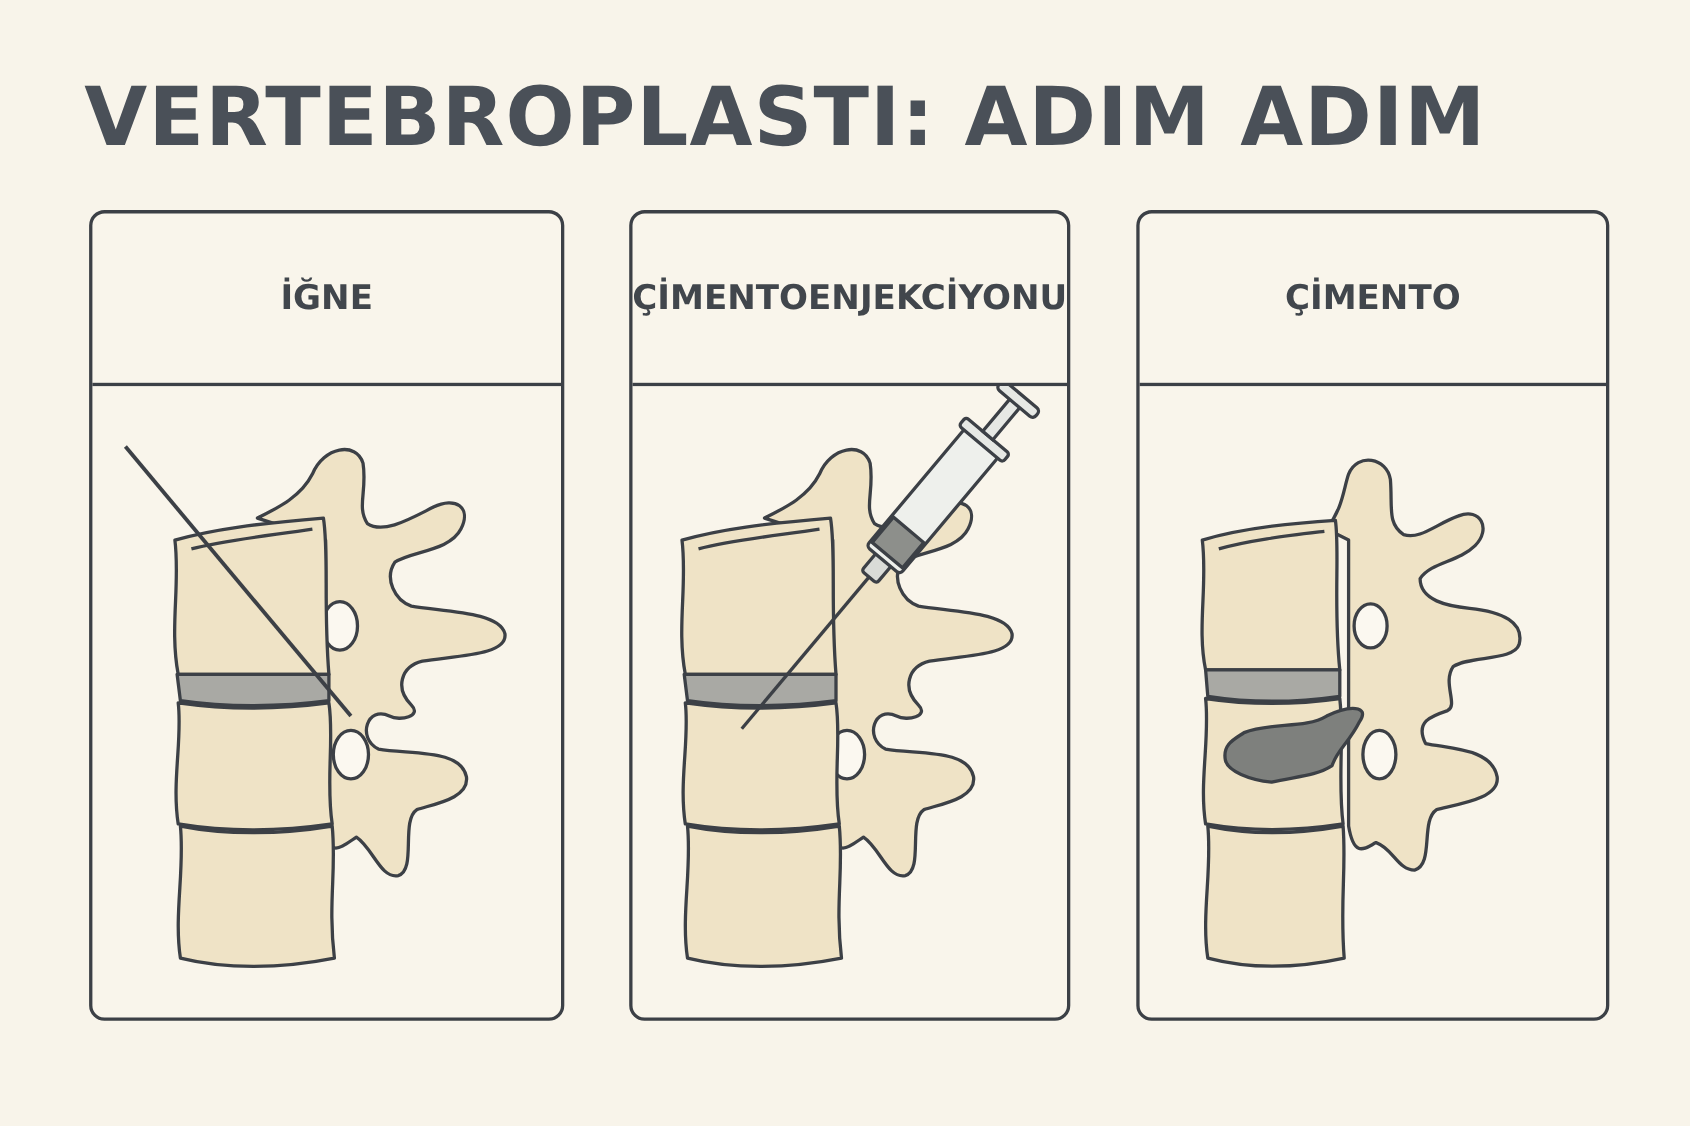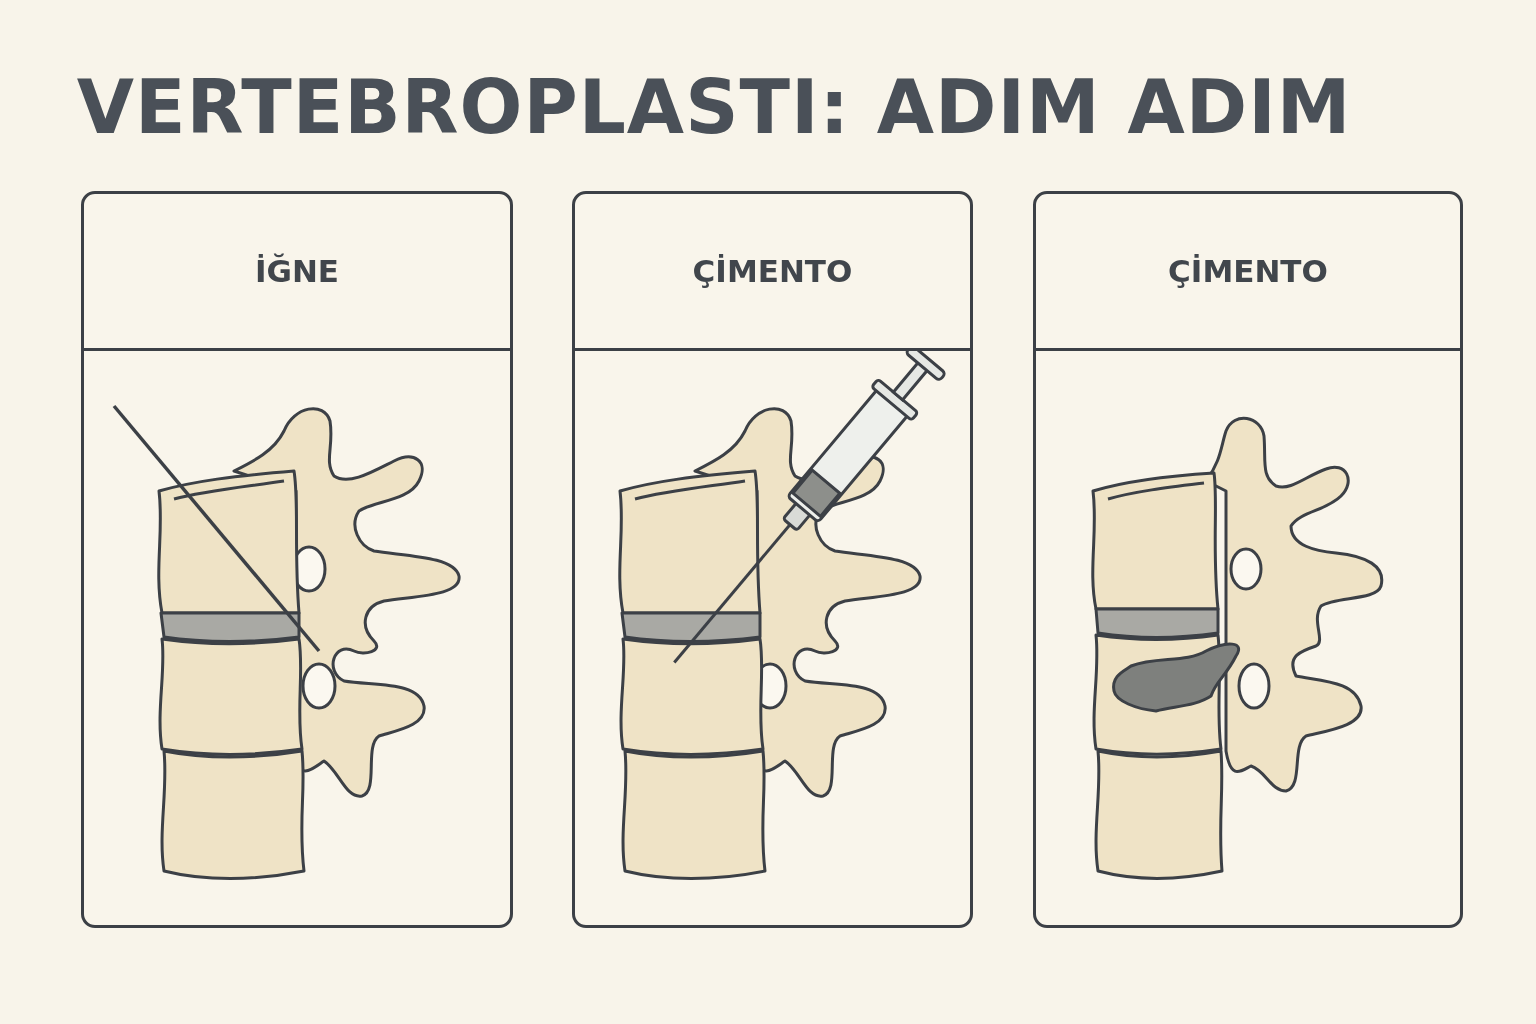--- a/index.html
+++ b/index.html
@@ -38,20 +38,21 @@
         <path d="M80 400 C120 408 170 408 218 400 C222 440 214 470 220 520 C170 530 120 530 80 520 C74 480 84 440 80 400 Z"></path>
       </g>
       <line x1="30" y1="55" x2="235" y2="300" stroke="#3c4046" stroke-width="3.5"></line>
     </svg>
   </div>
 </div>
 
 <div class="panel" style="left:572px;width:401px;">
   <div class="panel-head">
     <span>ÇİMENTO</span>
+    <span>ENJEKCİYONU</span>
   </div>
   <div class="illus">
     <svg width="395" height="574" viewBox="0 0 395 574">
       <g stroke="#3c4046" stroke-width="3" stroke-linejoin="round" fill="#efe3c6">
         <path d="M120 120 C140 110 160 100 170 80 C180 55 210 50 216 70 C220 95 210 110 220 125 C235 135 260 120 280 110 C300 100 315 110 305 130 C295 150 260 150 245 160 C235 175 245 195 260 200 C290 205 340 205 345 225 C348 245 300 245 270 250 C250 255 245 275 260 290 C270 300 250 305 240 300 C220 290 210 320 230 330 C260 335 305 330 310 355 C313 375 280 380 265 385 C250 395 265 440 248 445 C232 448 225 420 210 410 C195 420 185 430 182 400 L182 140 Z"></path>
         <ellipse cx="195" cy="335" rx="16" ry="22" fill="#fbf8f0"></ellipse>
         <path d="M45 140 C80 130 120 125 180 120 C185 150 180 200 185 262 L48 262 C40 220 50 180 45 140 Z"></path>
         <path d="M60 148 C90 140 130 136 170 130" fill="none"></path>
         <path d="M47 262 L185 262 L185 286 C140 292 90 292 50 286 Z" fill="#a9a9a4"></path>
         <path d="M48 288 C90 294 140 294 185 288 C190 320 182 360 188 398 C140 405 90 405 48 398 C42 360 52 320 48 288 Z"></path>

